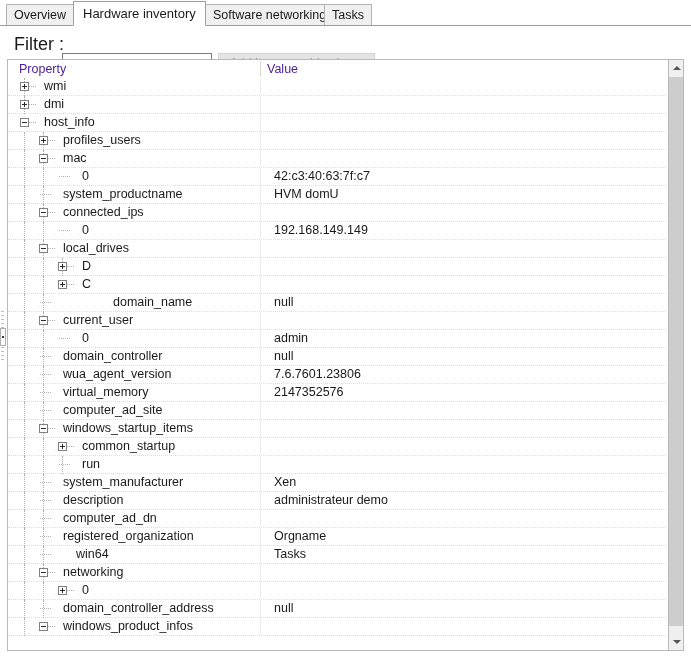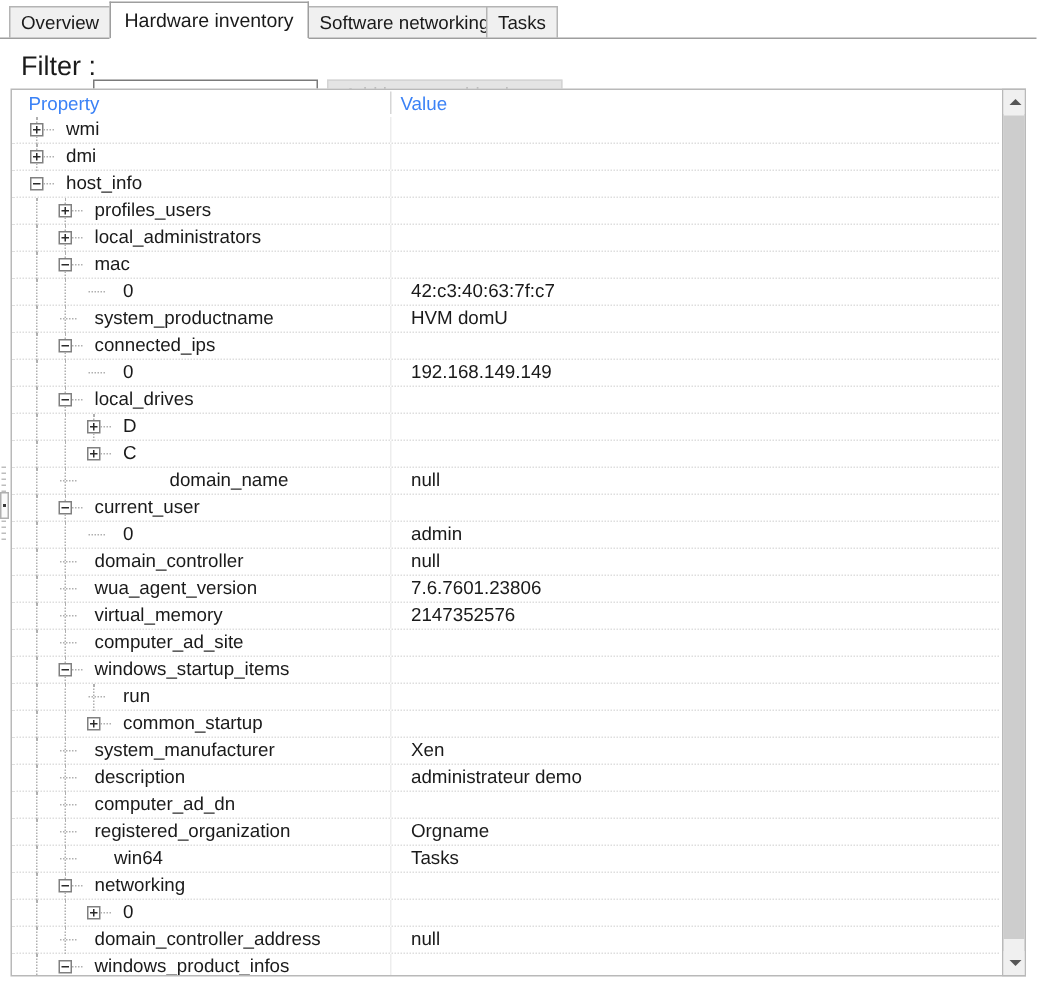--- a/index.html
+++ b/index.html
@@ -121,21 +121,21 @@
     position: absolute;
     left: 0; top: 0;
     width: 675px;
     height: 18px;
     background: #ffffff;
   }
   .hdr-cell {
     position: absolute;
     top: 2px;
     font-size: 12.5px;
-    color: #3b82f6;
+    color: #4c1d95;
     white-space: nowrap;
   }
   #hdr-property { left: 11px; }
   #hdr-value { left: 259px; }
   #hdr-split {
     position: absolute;
     left: 252px; top: 1px;
     width: 1px; height: 15px;
     background: #d6d6d6;
   }
@@ -332,31 +332,20 @@
           </div>
           <div class="prop-text" style="left: 55px;">profiles_users</div>
           <div class="colsplit"></div>
         </div>
         <div class="row">
           <div class="vline" style="left: 16px;"></div>
           <div class="vline" style="left: 35px;"></div>
           <div class="hstub" style="left: 40px; width: 7px;"></div>
           <div class="toggle" style="left: 31px;">
             <i class="h"></i>
-            <i class="v"></i>
-          </div>
-          <div class="prop-text" style="left: 55px;">local_administrators</div>
-          <div class="colsplit"></div>
-        </div>
-        <div class="row">
-          <div class="vline" style="left: 16px;"></div>
-          <div class="vline" style="left: 35px;"></div>
-          <div class="hstub" style="left: 40px; width: 7px;"></div>
-          <div class="toggle" style="left: 31px;">
-            <i class="h"></i>
           </div>
           <div class="prop-text" style="left: 55px;">mac</div>
           <div class="colsplit"></div>
         </div>
         <div class="row">
           <div class="vline" style="left: 16px;"></div>
           <div class="vline" style="left: 35px;"></div>
           <div class="hstub" style="left: 51px; width: 11px;"></div>
           <div class="prop-text" style="left: 74px;">0</div>
           <div class="colsplit"></div>
@@ -484,34 +473,34 @@
           <div class="hstub" style="left: 40px; width: 7px;"></div>
           <div class="toggle" style="left: 31px;">
             <i class="h"></i>
           </div>
           <div class="prop-text" style="left: 55px;">windows_startup_items</div>
           <div class="colsplit"></div>
         </div>
         <div class="row">
           <div class="vline" style="left: 16px;"></div>
           <div class="vline" style="left: 35px;"></div>
+          <div class="hstub" style="left: 59px; width: 7px;"></div>
+          <div class="toggle" style="left: 50px;">
+            <i class="h"></i>
+            <i class="v"></i>
+          </div>
+          <div class="prop-text" style="left: 74px;">common_startup</div>
+          <div class="colsplit"></div>
+        </div>
+        <div class="row">
+          <div class="vline" style="left: 16px;"></div>
+          <div class="vline" style="left: 35px;"></div>
           <div class="vline" style="left: 54px;"></div>
           <div class="hstub" style="left: 51px; width: 11px;"></div>
           <div class="prop-text" style="left: 74px;">run</div>
-          <div class="colsplit"></div>
-        </div>
-        <div class="row">
-          <div class="vline" style="left: 16px;"></div>
-          <div class="vline" style="left: 35px;"></div>
-          <div class="hstub" style="left: 59px; width: 7px;"></div>
-          <div class="toggle" style="left: 50px;">
-            <i class="h"></i>
-            <i class="v"></i>
-          </div>
-          <div class="prop-text" style="left: 74px;">common_startup</div>
           <div class="colsplit"></div>
         </div>
         <div class="row">
           <div class="vline" style="left: 16px;"></div>
           <div class="vline" style="left: 35px;"></div>
           <div class="hstub" style="left: 32px; width: 11px;"></div>
           <div class="prop-text" style="left: 55px;">system_manufacturer</div>
           <div class="colsplit"></div>
           <div class="val-text">Xen</div>
         </div>

